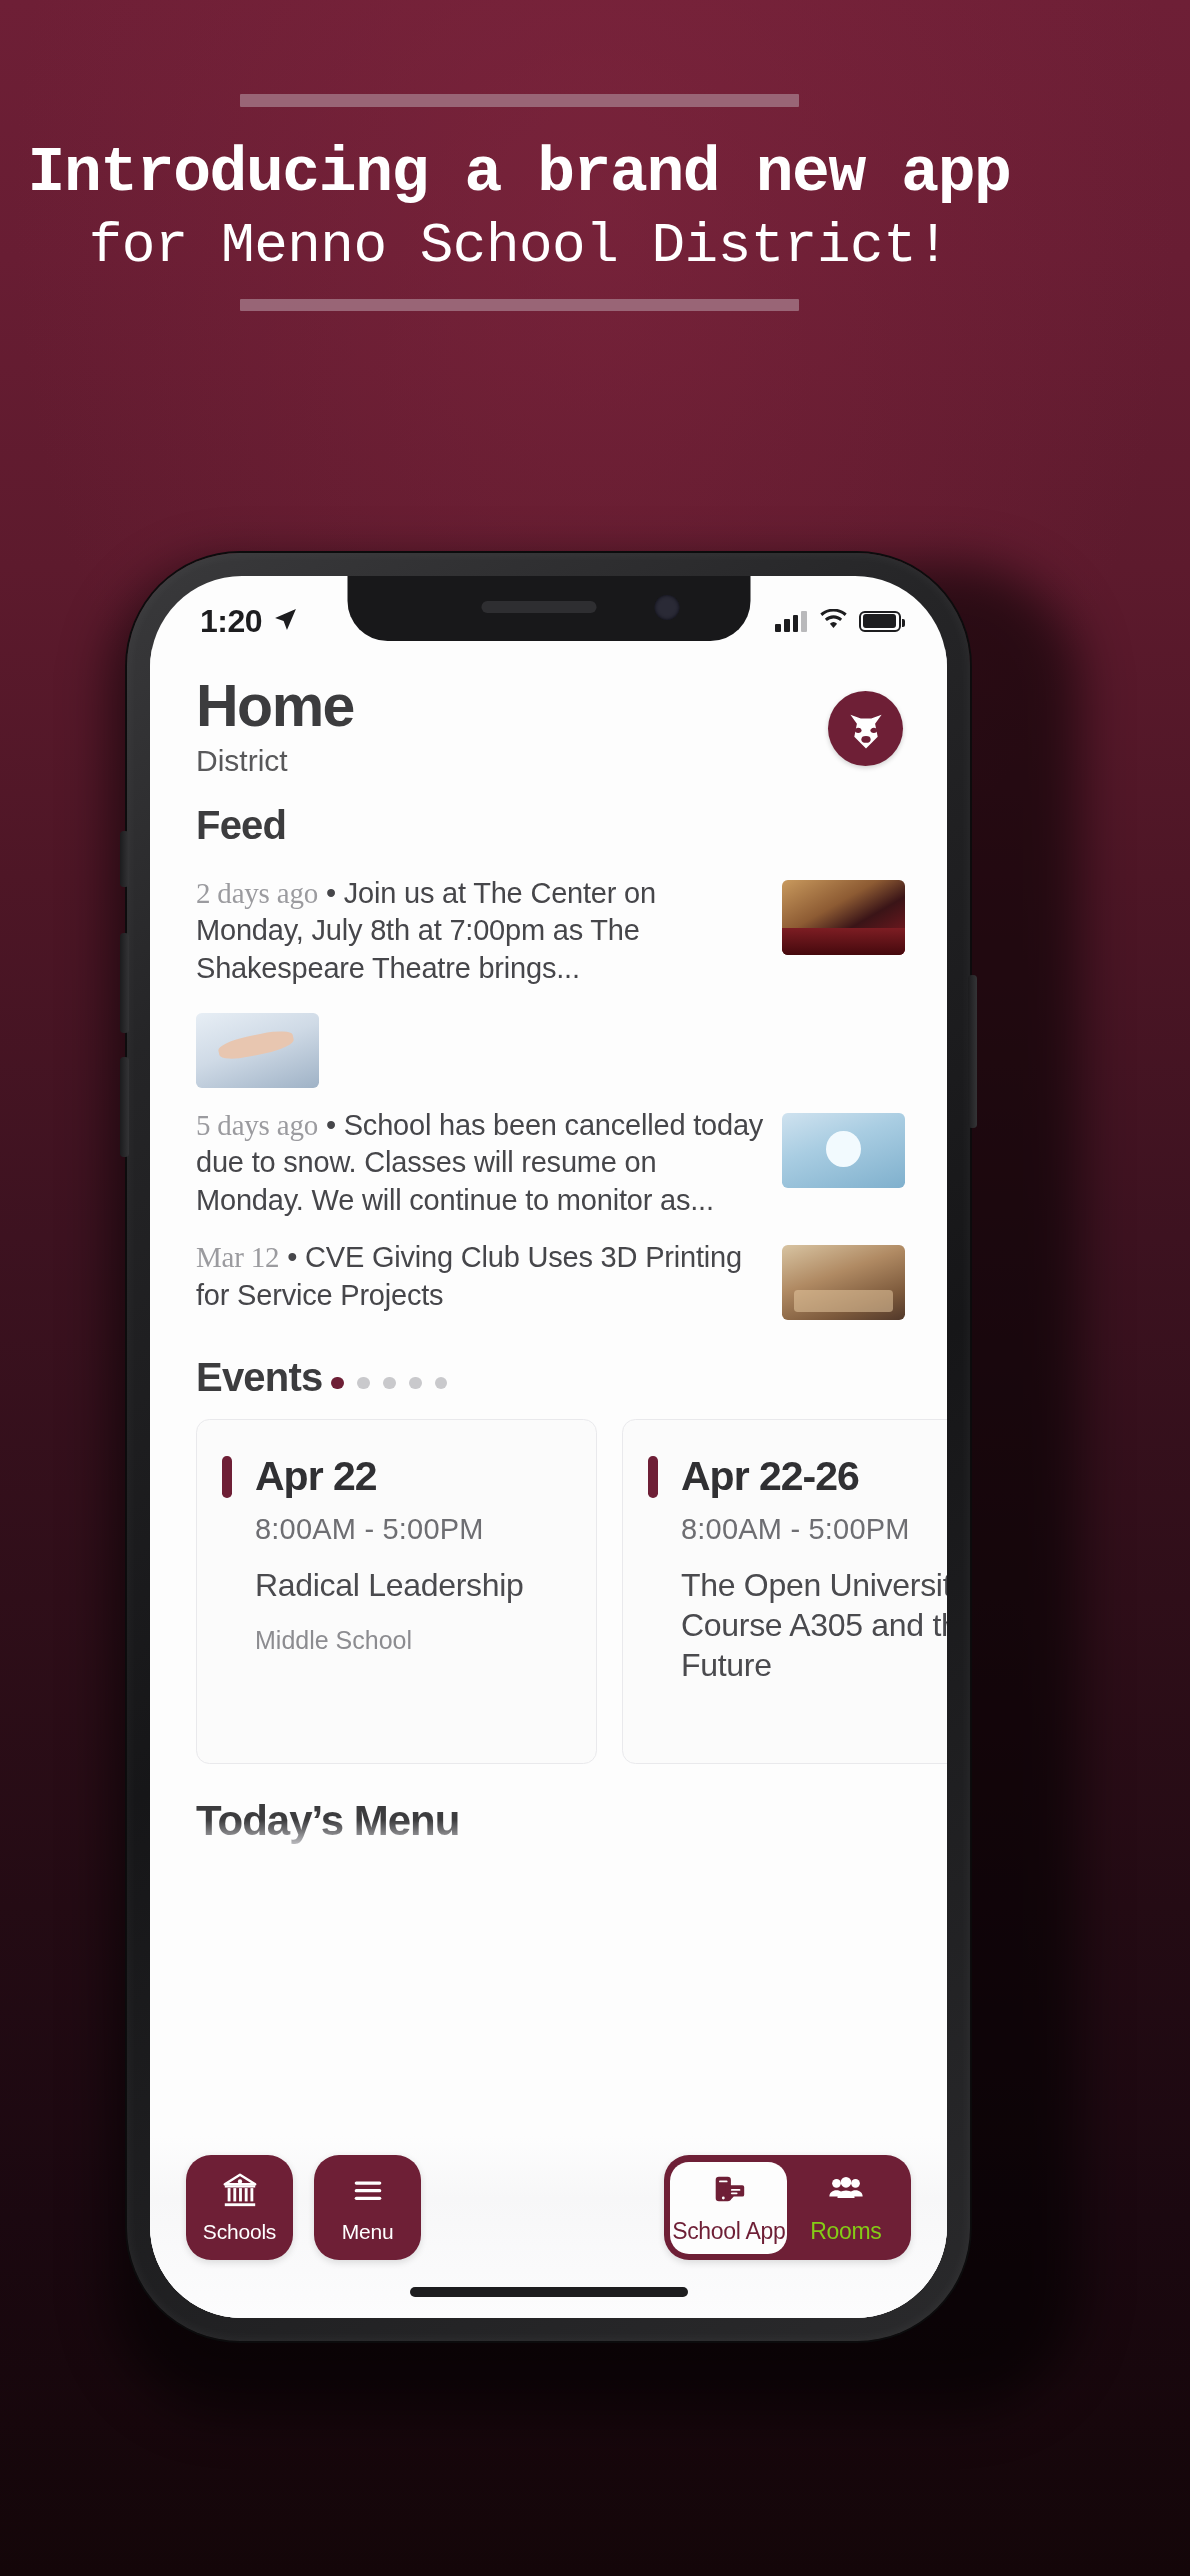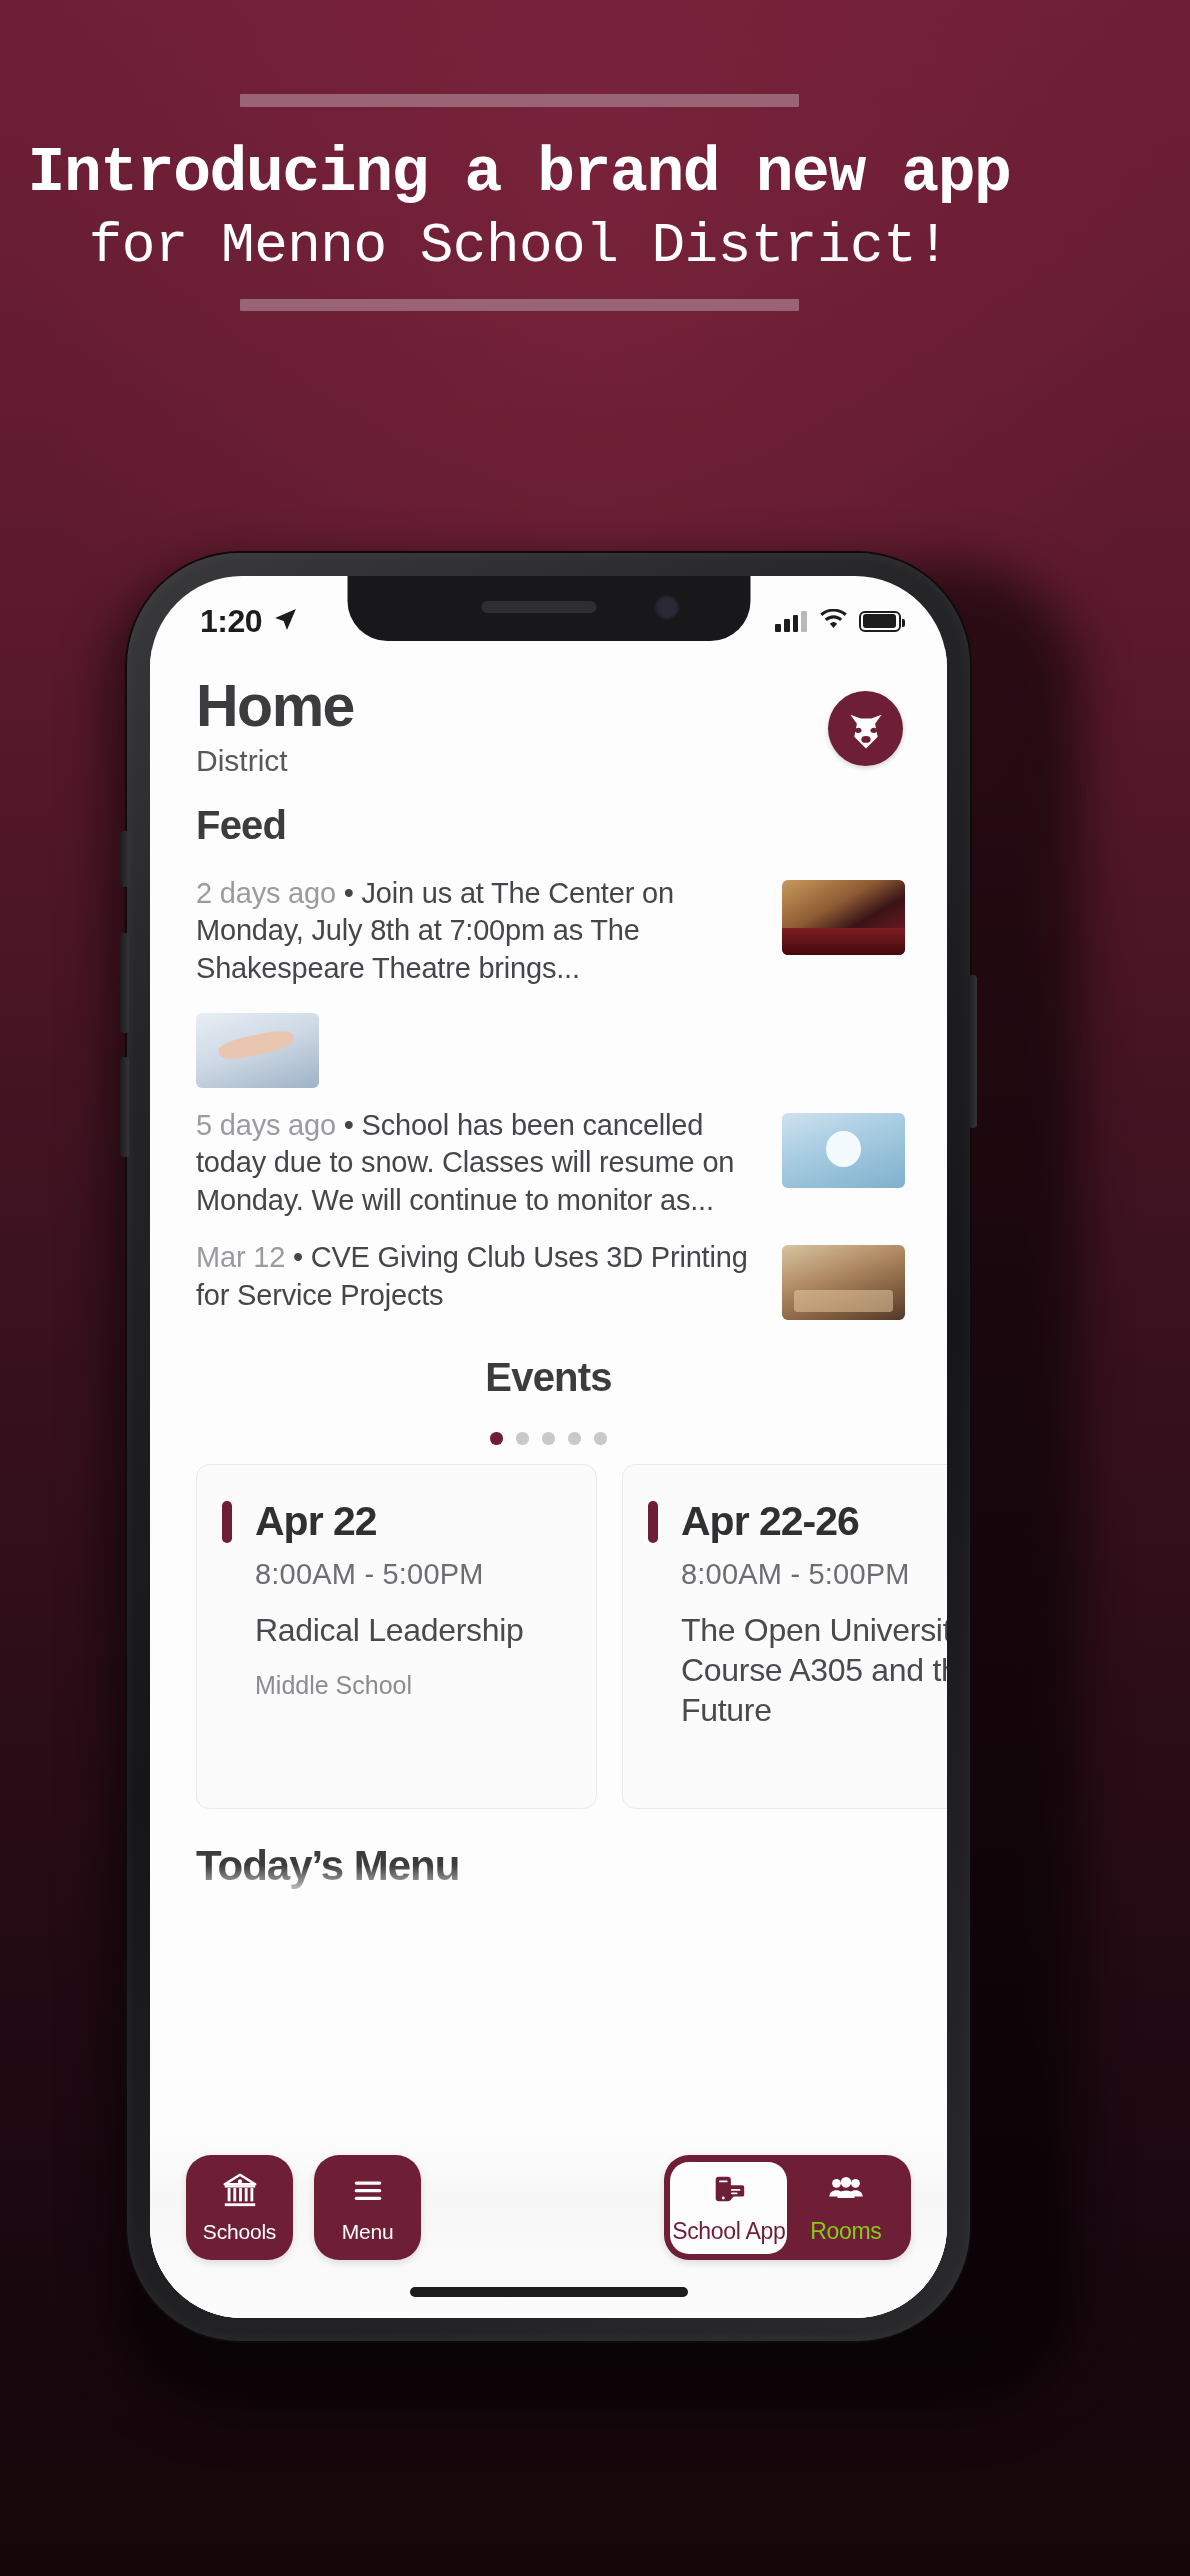--- a/index.html
+++ b/index.html
@@ -144,39 +144,39 @@
   
   #feed{ padding:0 42px 0 46px; margin-top:13.4px; }
   .feed-item{
     display:flex; gap:15.3px; align-items:flex-start;
     padding:13.4px 0 5.8px 0;
   }
   .feed-text{
     flex:1; font-size:29px; line-height:1.30; color:#46464a;
     letter-spacing:-0.2px;
   }
-  .feed-meta{ color:#9b9b9f; }
+  .feed-meta{ color:#9b9b9f;font-family:Liberation Serif, serif; }
   .feed-dot{ color:#46464a; }
   .feed-thumb{
     width:123px; height:75px; border-radius:5.8px; flex:0 0 123px;
     margin-top:5.8px; overflow:hidden; position:relative;
   }
   .t1{ background:linear-gradient(150deg,#c99a5e 0%,#8d5b33 38%,#3a1417 60%,#8e1a22 100%); }
   .t1::after{ content:""; position:absolute; left:0; right:0; bottom:0; height:36%; background:linear-gradient(180deg,#7d1d23,#45090d); }
   .t2{ background:linear-gradient(160deg,#e7eef5 0%,#cfdae6 45%,#9fb2c6 100%); }
   .t2::after{ content:""; position:absolute; left:18%; top:30%; width:62%; height:26%; background:#e8c6b0; border-radius:40%; transform:rotate(-12deg); }
   .t3{ background:linear-gradient(160deg,#cfe2ef 0%,#a9cde2 40%,#7fb0cd 100%); }
   .t3::after{ content:""; position:absolute; left:36%; top:24%; width:28%; height:48%; background:#f2fafe; border-radius:50%; }
   .t4{ background:linear-gradient(160deg,#d8c4a2 0%,#b08a63 40%,#7d5a3c 75%,#51382a 100%); }
   .t4::after{ content:""; position:absolute; left:10%; bottom:10%; width:80%; height:30%; background:rgba(230,200,160,.55); border-radius:3.8px; }
 
   
   #events-head{
-    display:flex; align-items:center; gap:21px;
-    padding:0 46px; margin-top:29px;flex-direction:column;
+    display:flex; align-items:center; gap:9px;
+    padding:0 46px; margin-top:29px;
   }
   #events-head .section-title{ padding:0; margin:0; }
   #dots{ display:flex; align-items:center; gap:13.4px; margin-top:11.5px; }
   #dots span{ width:12.5px; height:12.5px; border-radius:50%; background:#c9c9cc; display:block; }
   #dots span.active{ background:#6e1f36; }
 
   #events-row{
     display:flex; gap:25px; padding:0 0 0 46px; margin-top:19px;
     overflow:hidden;
   }

